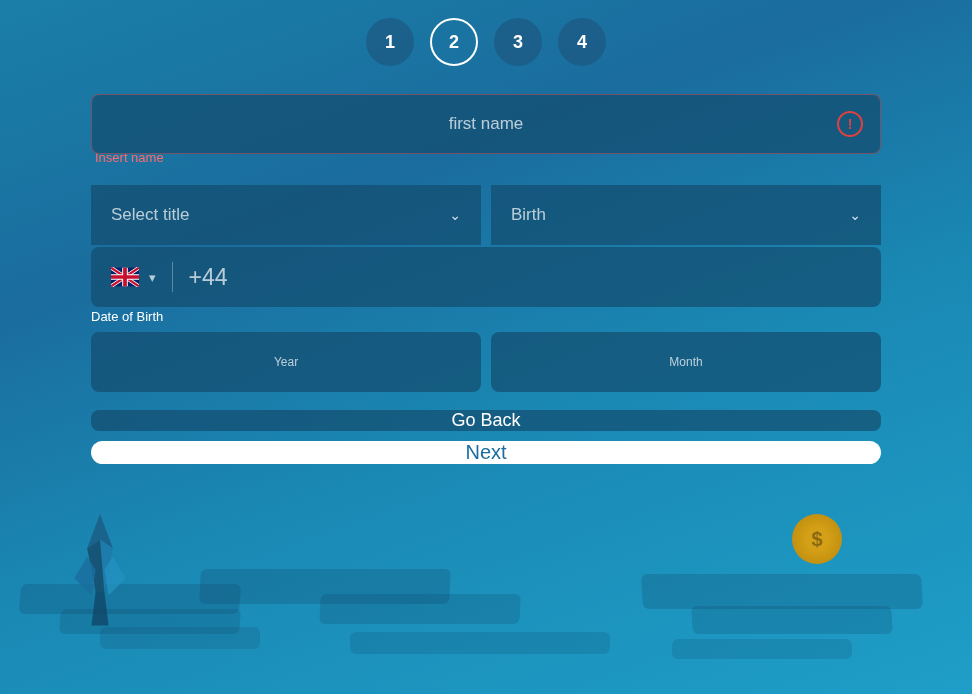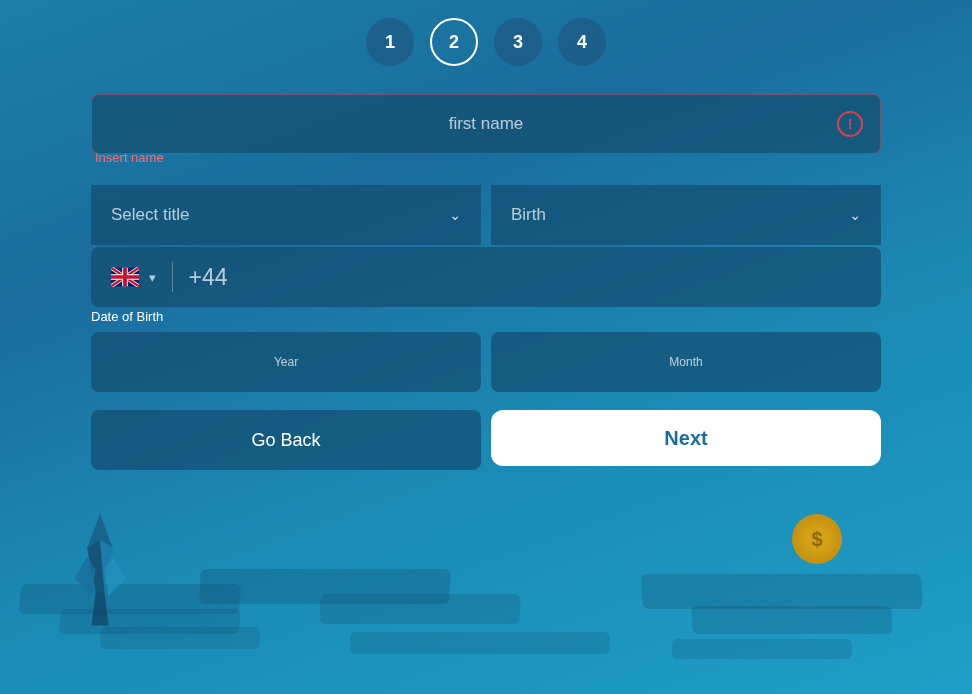--- a/index.html
+++ b/index.html
@@ -191,20 +191,21 @@
       font-size: 12px;
       cursor: pointer;
     }
 
     
     .buttons-row {
       display: flex;
       gap: 10px;
       margin-top: 16px;
       width: 790px;
+      flex-direction: column;
     }
 
     .btn-back {
       flex: 1;
       height: 60px;
       background: rgba(20, 75, 110, 0.7);
       border: none;
       border-radius: 8px;
       color: white;
       font-size: 18px;
@@ -213,21 +214,21 @@
     }
 
     .btn-next {
       flex: 1;
       height: 56px;
       background: white;
       border: none;
       border-radius: 12px;
       color: #1a6d9e;
       font-size: 20px;
-      font-weight: 700;
+      font-weight: 400;
       cursor: pointer;
     }
 
     
     .decor-platforms {
       position: absolute;
       bottom: 0;
       left: 0;
       width: 100%;
       height: 280px;

